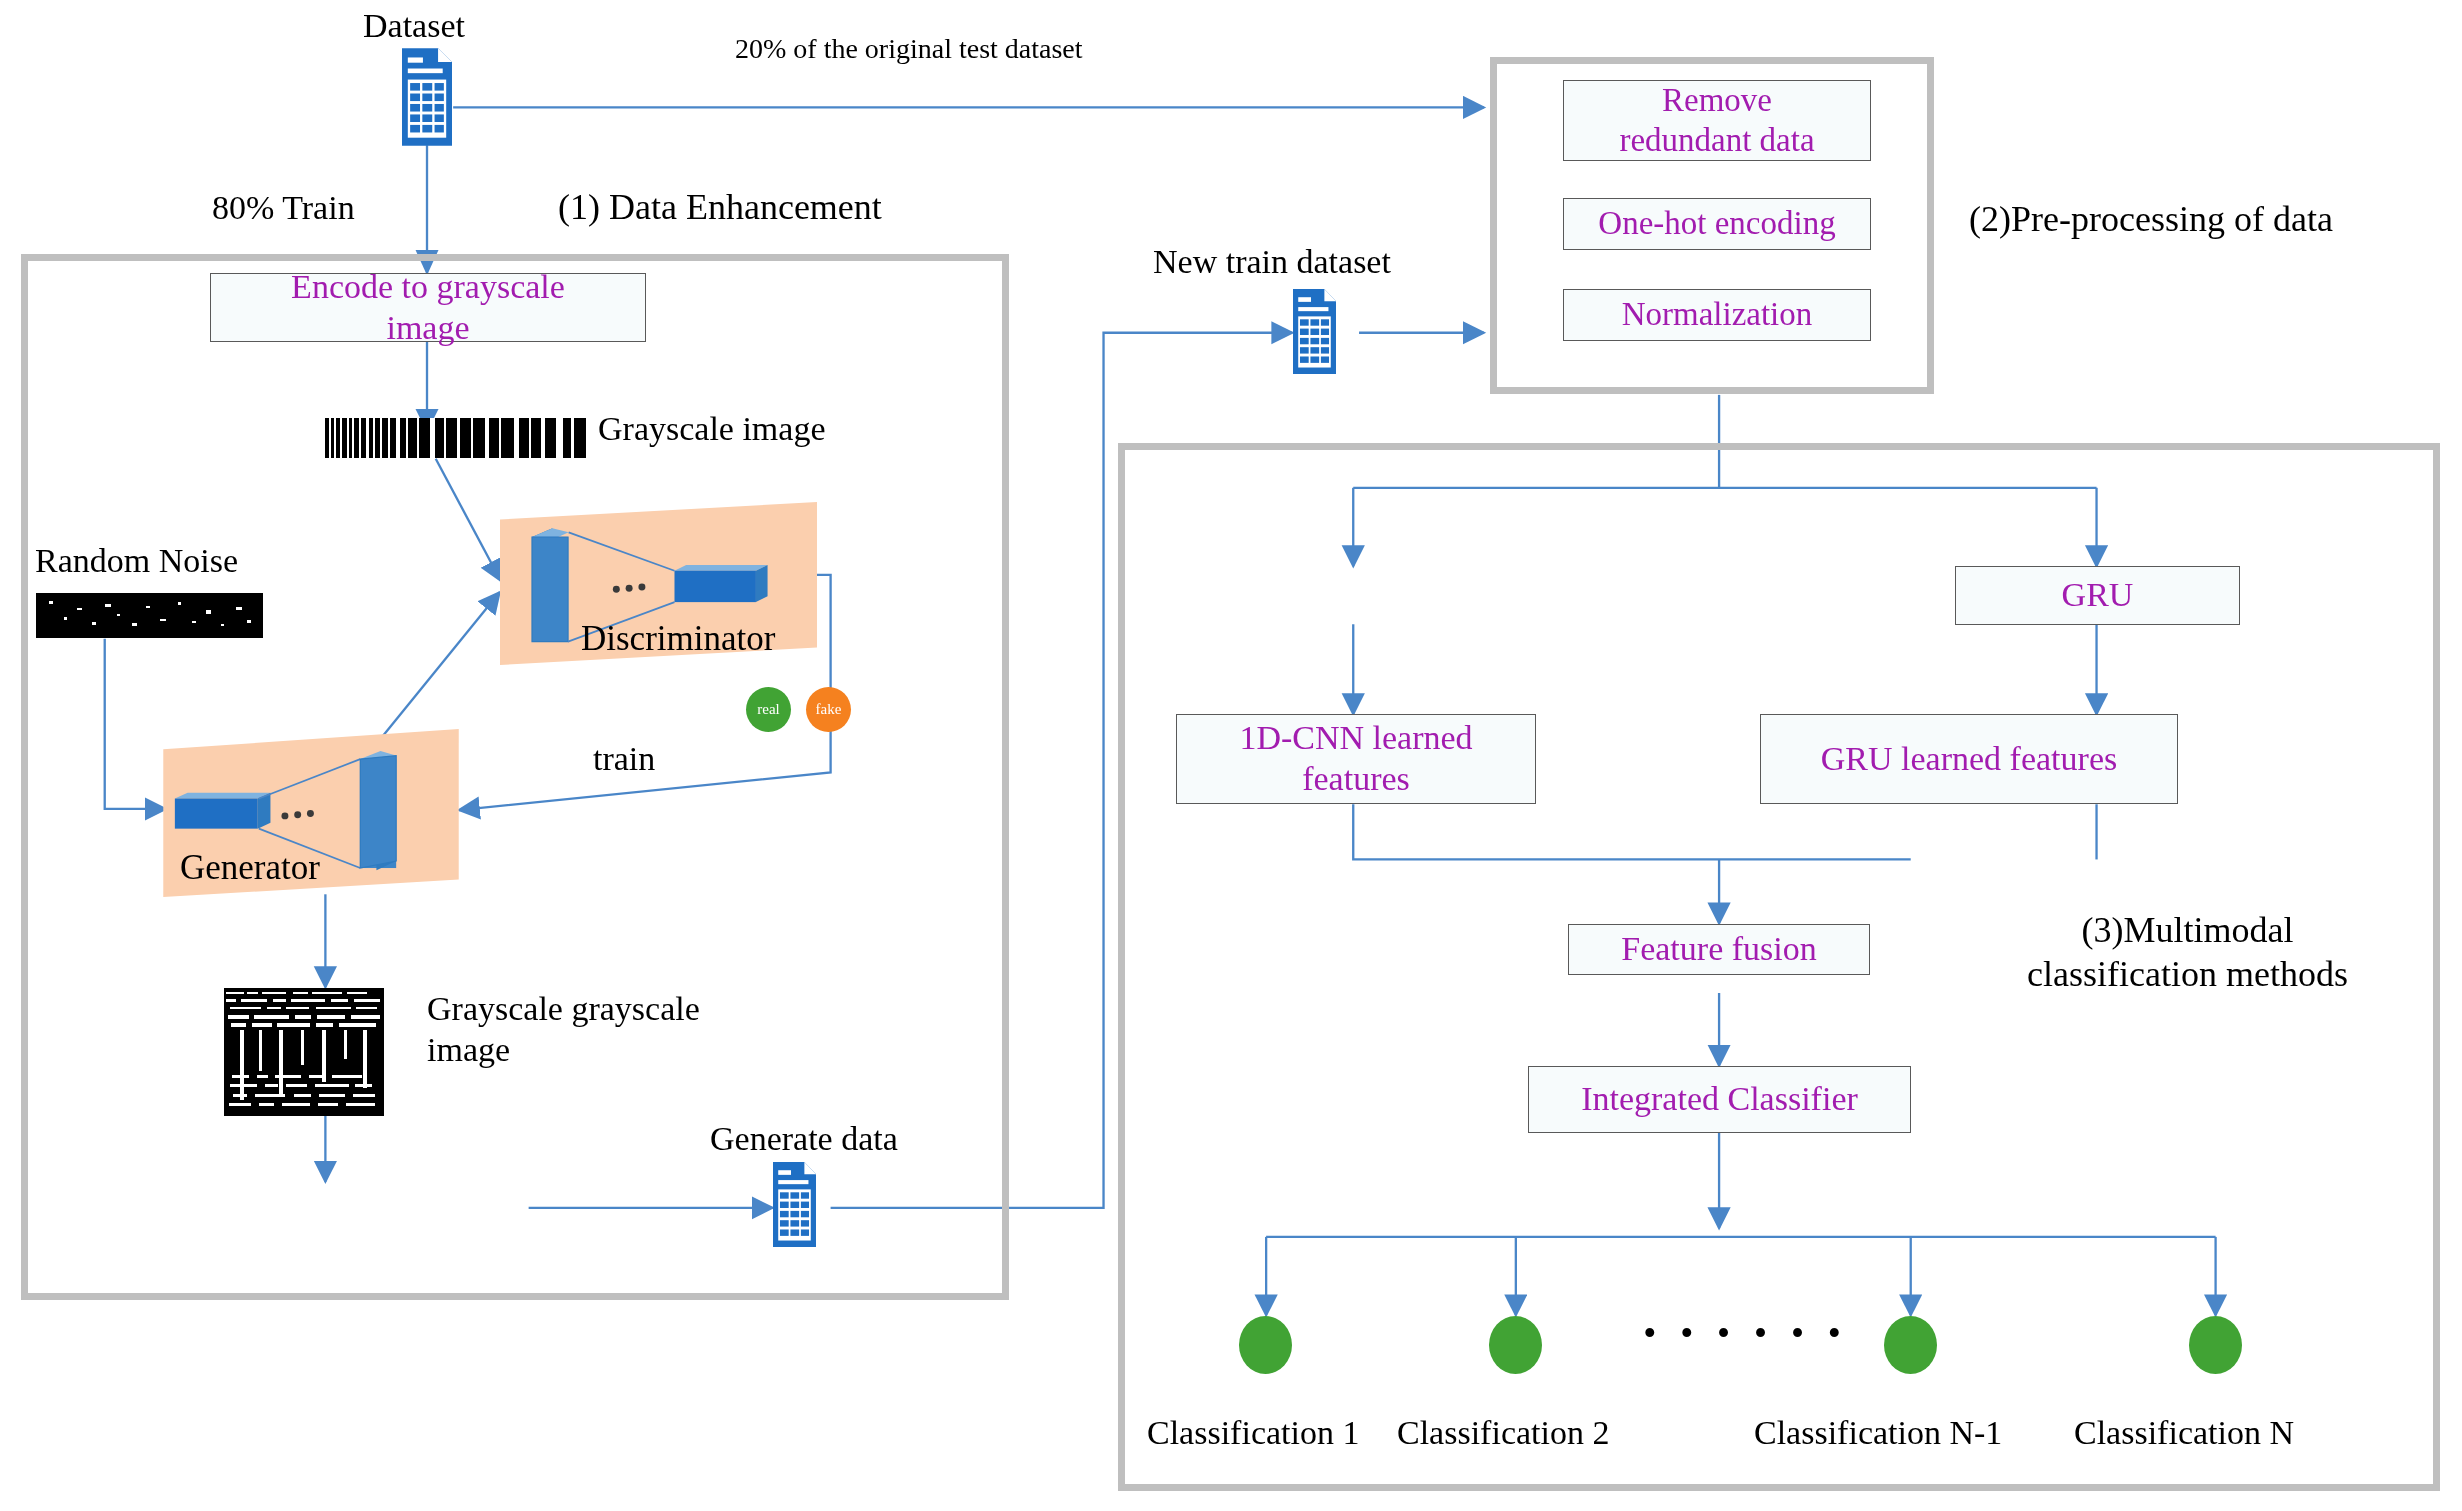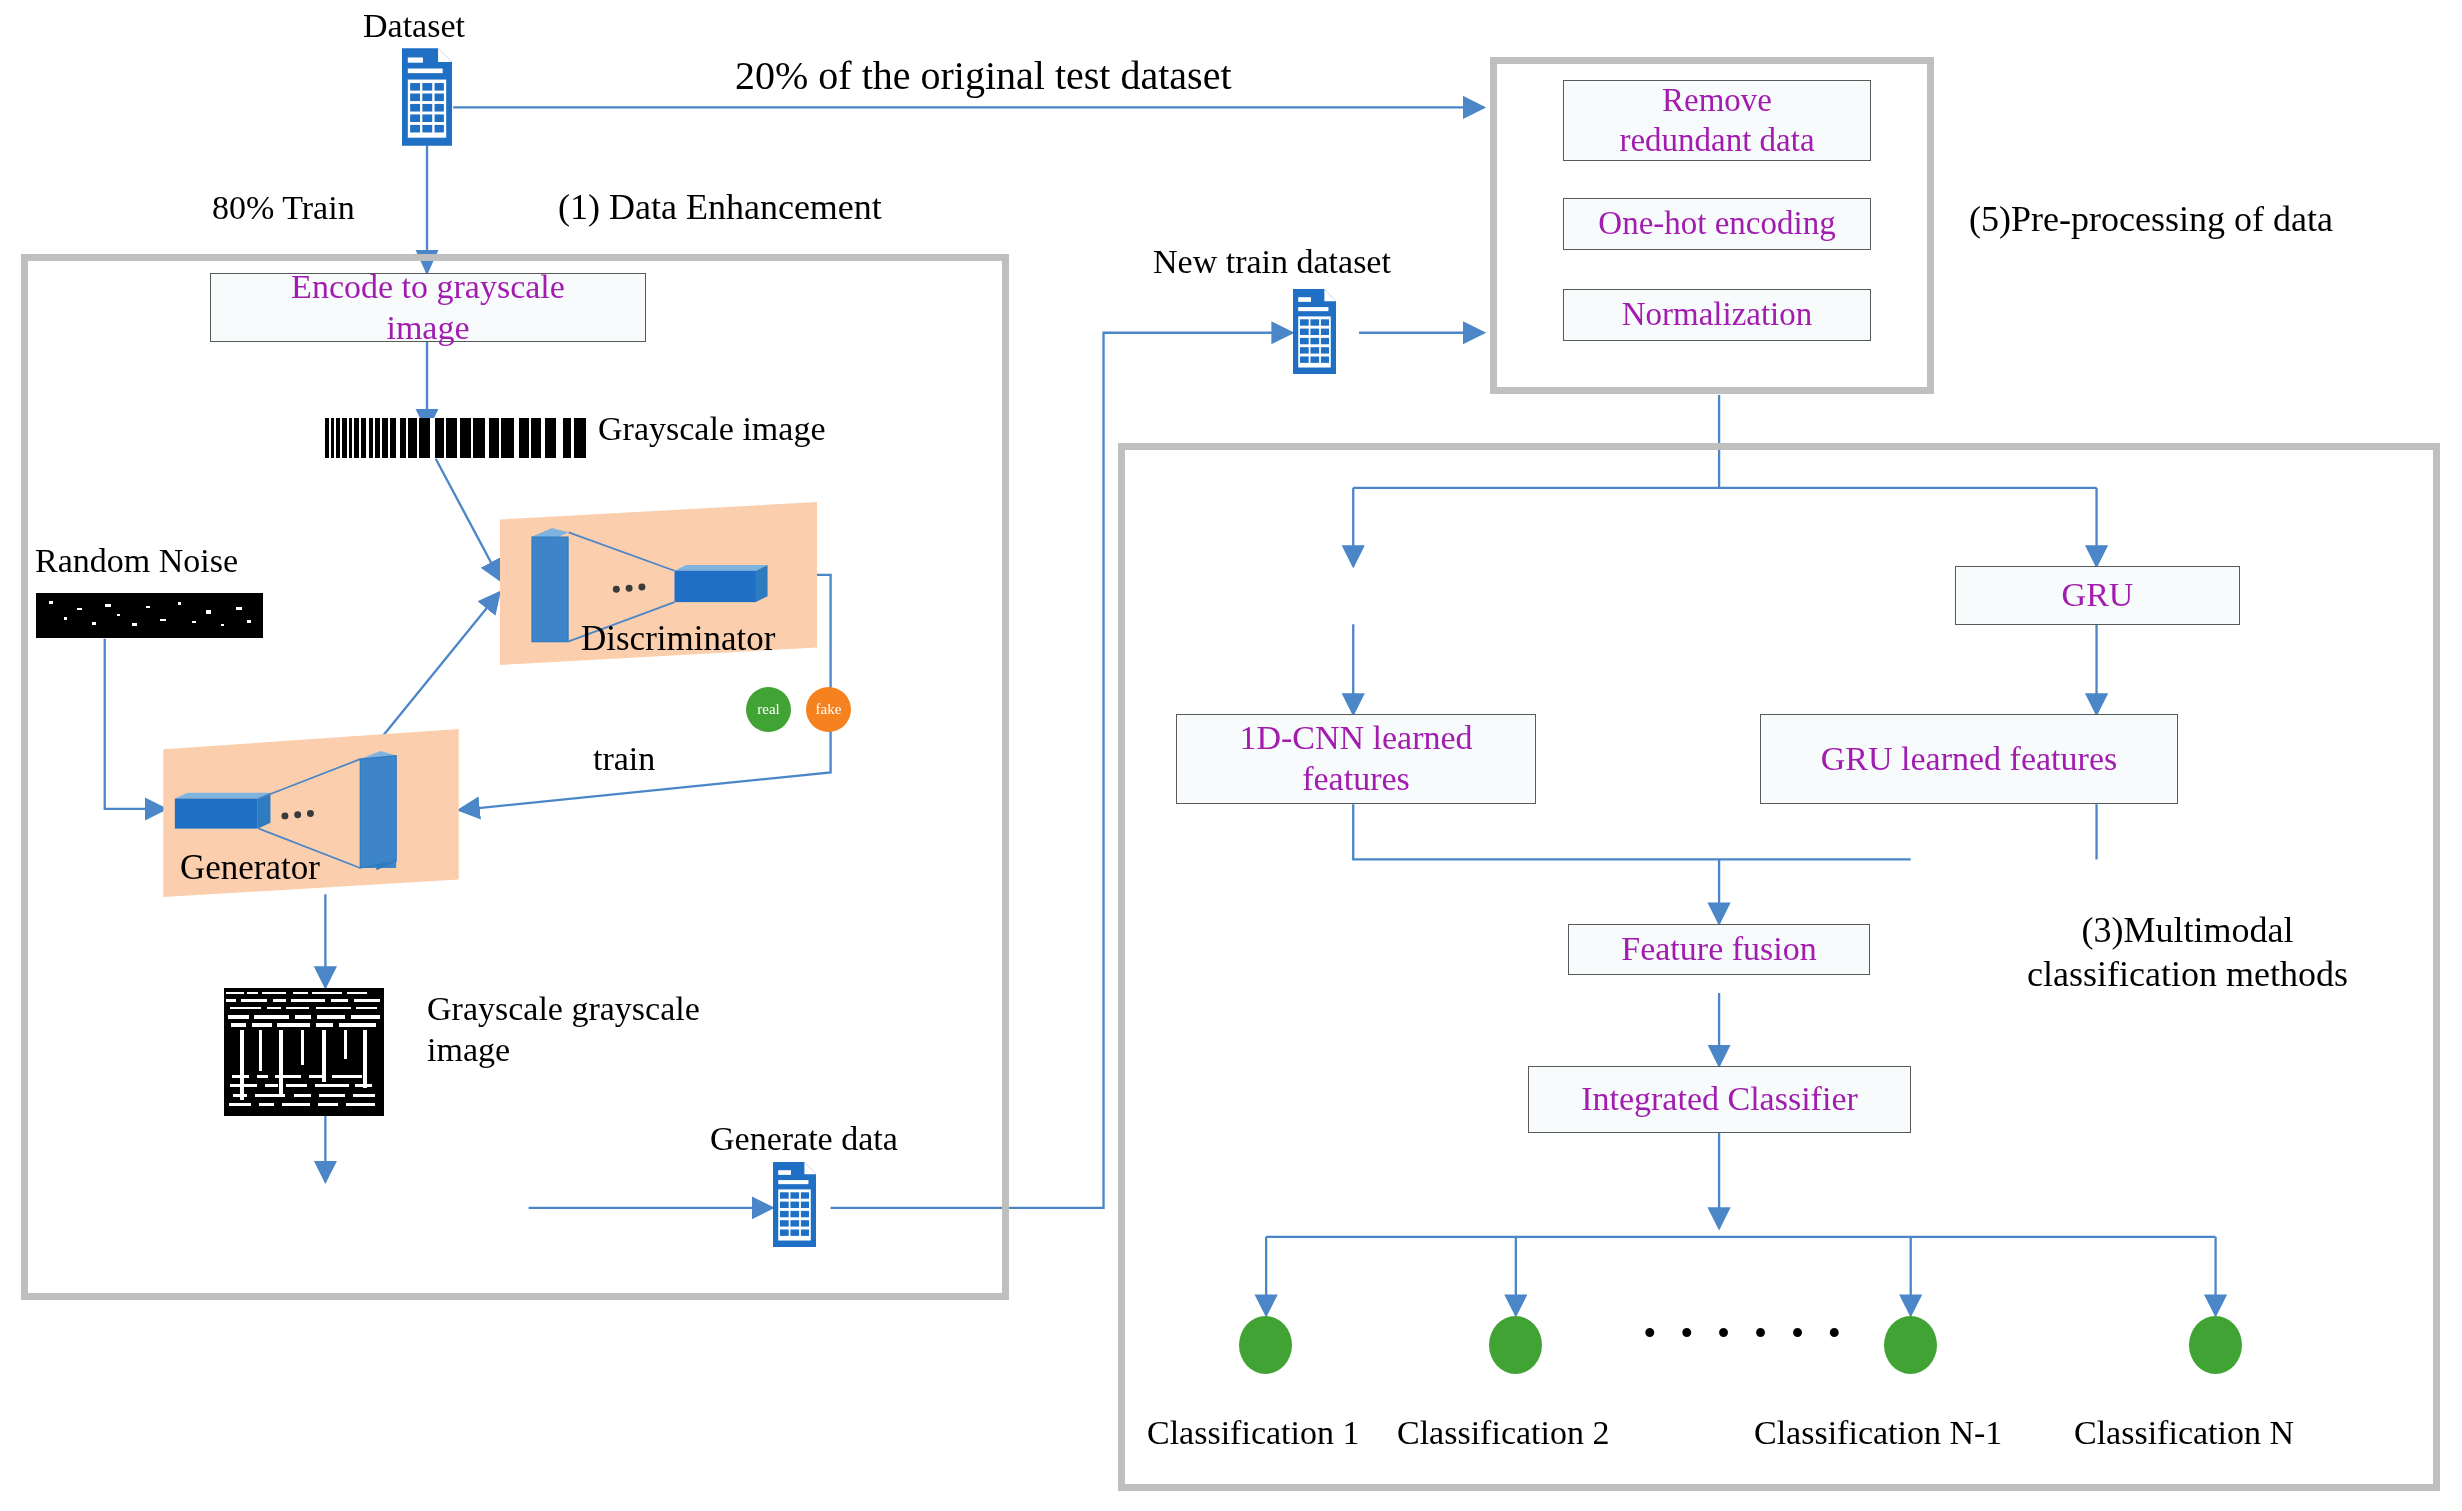--- a/index.html
+++ b/index.html
@@ -137,21 +137,21 @@
   </svg>
 
   <div class="group" style="left:21px;top:254px;width:988px;height:1046px;"></div>
 
   <div class="group" style="left:1490px;top:57px;width:444px;height:337px;"></div>
 
   <div class="group" style="left:1118px;top:443px;width:1322px;height:1048px;"></div>
 
   <div class="lbl abs" style="left:558px;top:186px;font-size:36px;">(1) Data  Enhancement</div>
 
-  <div class="lbl abs" style="left:1969px;top:198px;font-size:36px;">(5)Pre-processing of data</div>
+  <div class="lbl abs" style="left:1969px;top:198px;font-size:36px;">(2)Pre-processing of data</div>
 
   <div class="lbl abs" style="left:2027px;top:909px;font-size:36px;text-align:center;">(3)Multimodal
 classification methods</div>
 
   <div class="lbl abs" style="left:363px;top:4.6px;font-size:34px;">Dataset</div>
 
   <div class="abs" style="left:402px;top:48px;width:50px;height:98px;">
     <svg viewBox="0 0 86 168" width="50" height="98" xmlns="http://www.w3.org/2000/svg">
       <path d="M0,0 L62,0 L86,24 L86,168 L0,168 Z" fill="#1f6fc4"></path>
       <path d="M62,0 L86,24 L62,24 Z" fill="#ffffff"></path>
@@ -171,21 +171,21 @@
         <rect x="14" y="114" width="17" height="13"></rect>
           <rect x="35" y="114" width="17" height="13"></rect>
           <rect x="56" y="114" width="16" height="13"></rect>
         <rect x="14" y="132" width="17" height="13"></rect>
           <rect x="35" y="132" width="17" height="13"></rect>
           <rect x="56" y="132" width="16" height="13"></rect>
       </g>
     </svg>
   </div>
 
-  <div class="lbl abs" style="left:735px;top:32px;font-size:40px;margin-top:20px;">20% of the original test dataset</div>
+  <div class="lbl abs" style="left:735px;top:32px;font-size:28px;">20% of the original test dataset</div>
 
   <div class="lbl abs" style="left:212px;top:187px;font-size:34px;">80% Train</div>
 
   <div class="box" style="left:210px;top:273px;width:436px;height:69px;font-size:34px;white-space:pre-line;">Encode to grayscale
 image</div>
 
   <div class="raster" style="left:325px;top:418px;width:261px;height:40px;">
     <i style="left:3.5px;top:0;width:2.3px;height:40px;"></i>
     <i style="left:9.3px;top:0;width:1.7px;height:40px;"></i>
     <i style="left:14.5px;top:0;width:2.9px;height:40px;"></i>

